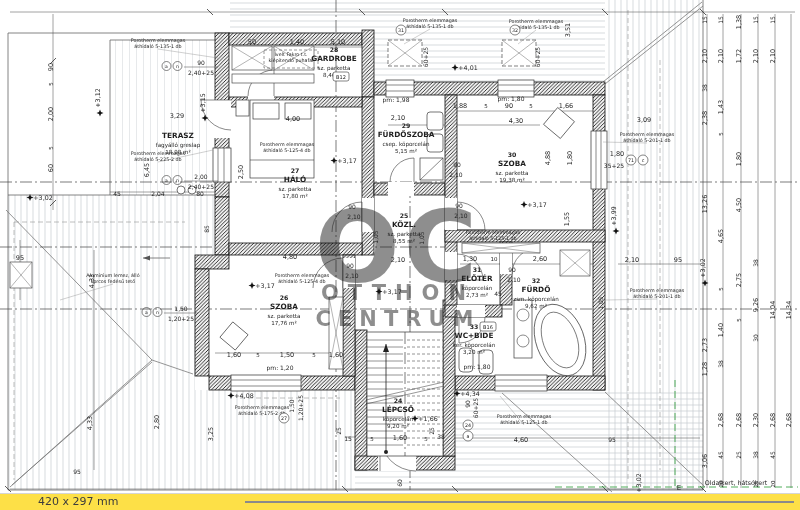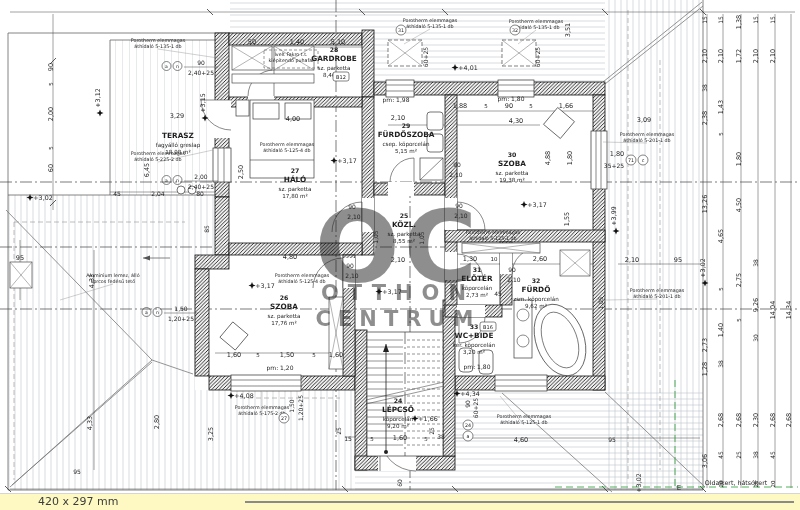--- a/index.html
+++ b/index.html
@@ -1,19 +1,19 @@
 <!DOCTYPE html>
 <html><head>
 <meta charset="utf-8">
 <style>
   html,body{margin:0;padding:0;background:#fff;}
   #stage{position:relative;width:800px;height:510px;background:#fff;overflow:hidden;
          font-family:"DejaVu Sans", sans-serif;}
   #plan-svg{display:block;}
-  #footer-bar{position:absolute;left:0;bottom:0;width:800px;height:16px;background:#fef9c3;
+  #footer-bar{position:absolute;left:0;bottom:0;width:800px;height:16px;background:#fde047;
               border-top:1px solid #d5d5d5;}
   #footer-bar .fmt{position:absolute;left:38px;top:1px;font-size:11px;color:#3c3c3c;}
   #footer-bar .bar{position:absolute;left:245px;right:6px;top:7px;height:2px;background:#8a8a8a;}
   text{fill:#1f1f1f;}
   .thin{stroke:#555;stroke-width:.55;fill:none;}
   .edge{stroke:#666;stroke-width:.8;fill:none;}
   .hip{stroke:#7a7a7a;stroke-width:.8;fill:none;}
   .axis{stroke:#444;stroke-width:.7;fill:none;stroke-dasharray:12 3 2 3;}
   .dash{stroke:#888;stroke-width:.55;fill:none;stroke-dasharray:5 3;}
   .furn{stroke:#3a3a3a;stroke-width:.7;fill:#fff;}

